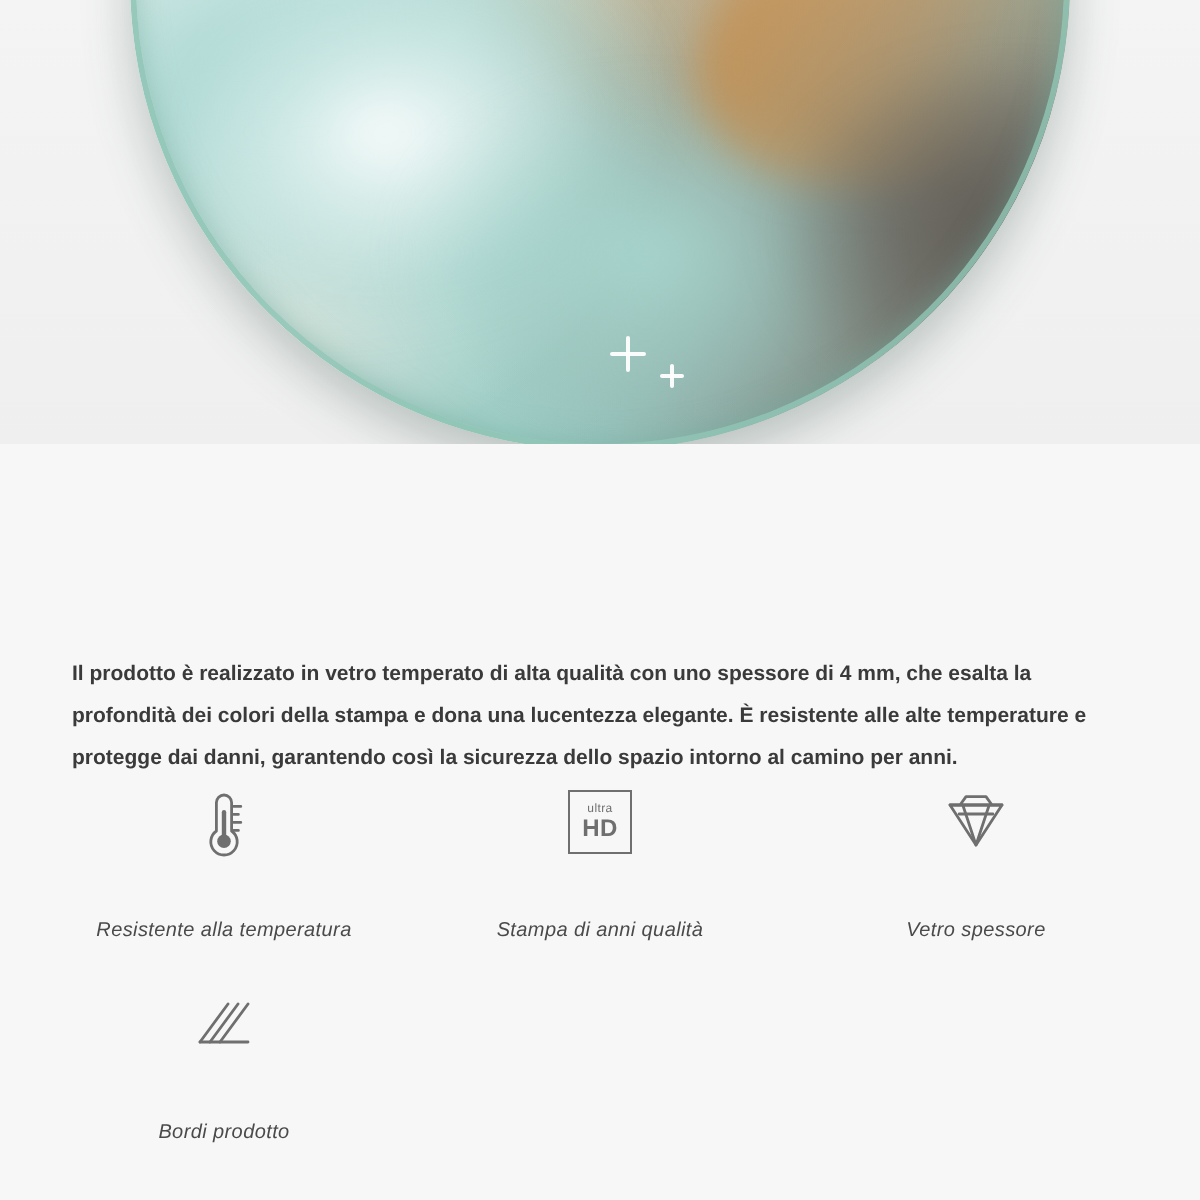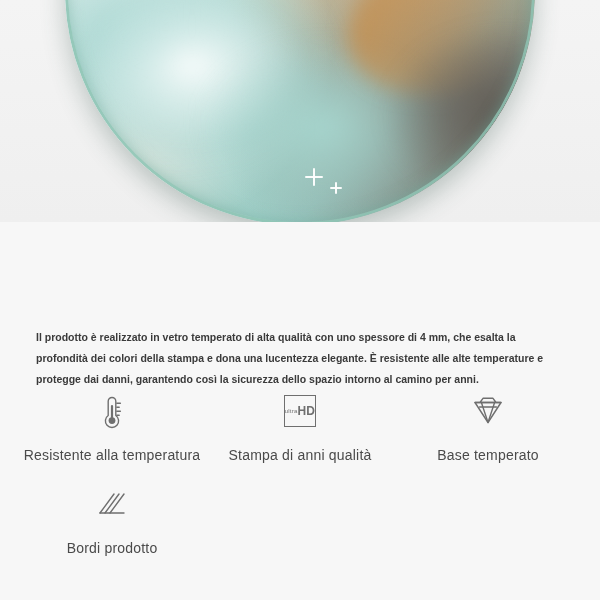--- a/index.html
+++ b/index.html
@@ -171,40 +171,41 @@
     align-items: center;
     justify-content: flex-start;
   }
   .feature .glyph {
     height: 46px;
     display: flex;
     align-items: center;
     justify-content: center;
   }
   .feature .caption {
-    margin-top: 13px;
-    font-size: 14px;
+    margin-top: 26px;
+    font-size: 10px;
     color: #4a4a4a;
     text-align: center;
     letter-spacing: 0.2px;
+    font-style: italic;
   }
   svg { display: block; }
   .stroke {
     fill: none;
     stroke: #6f6f6f;
     stroke-width: 1.4;
     stroke-linecap: round;
     stroke-linejoin: round;
   }
   .fillmid { fill: #6f6f6f; }
   .uhd-box {
     width: 30px; height: 30px;
     border: 1.4px solid #6f6f6f;
     display: flex;
-    flex-direction: row;
+    flex-direction: column;
     align-items: center;
     justify-content: center;
     line-height: 1;
   }
   .uhd-box .u1 { font-size: 6px; color: #6f6f6f; letter-spacing: .2px; }
   .uhd-box .u2 { font-size: 12px; font-weight: bold; color: #6f6f6f; letter-spacing: .2px; }
 </style>
 </head>
 <body>
 
@@ -256,21 +257,21 @@
 
 
       <div class="feature">
         <div class="glyph">
           <svg width="40" height="36" viewBox="0 0 40 36">
             <path class="stroke" d="M7 9.5h26L20 29.5 7 9.5z"></path>
             <path class="stroke" d="M7 9.5h26M13.4 9.5 20 29.5l6.6-20M12 9.5l3-4.2h10l3 4.2"></path>
             <path class="stroke" d="M11.6 14h16.8"></path>
           </svg>
         </div>
-        <div class="caption">Base temperato</div>
+        <div class="caption">Vetro spessore</div>
       </div>
 
       <div class="feature">
         <div class="glyph">
           <svg width="36" height="34" viewBox="0 0 36 34">
             <path class="stroke" d="M6 26 20 7M11 26 25 7M16 26 30 7"></path>
             <path class="stroke" d="M6 26h24"></path>
           </svg>
         </div>
         <div class="caption">Bordi prodotto</div>

